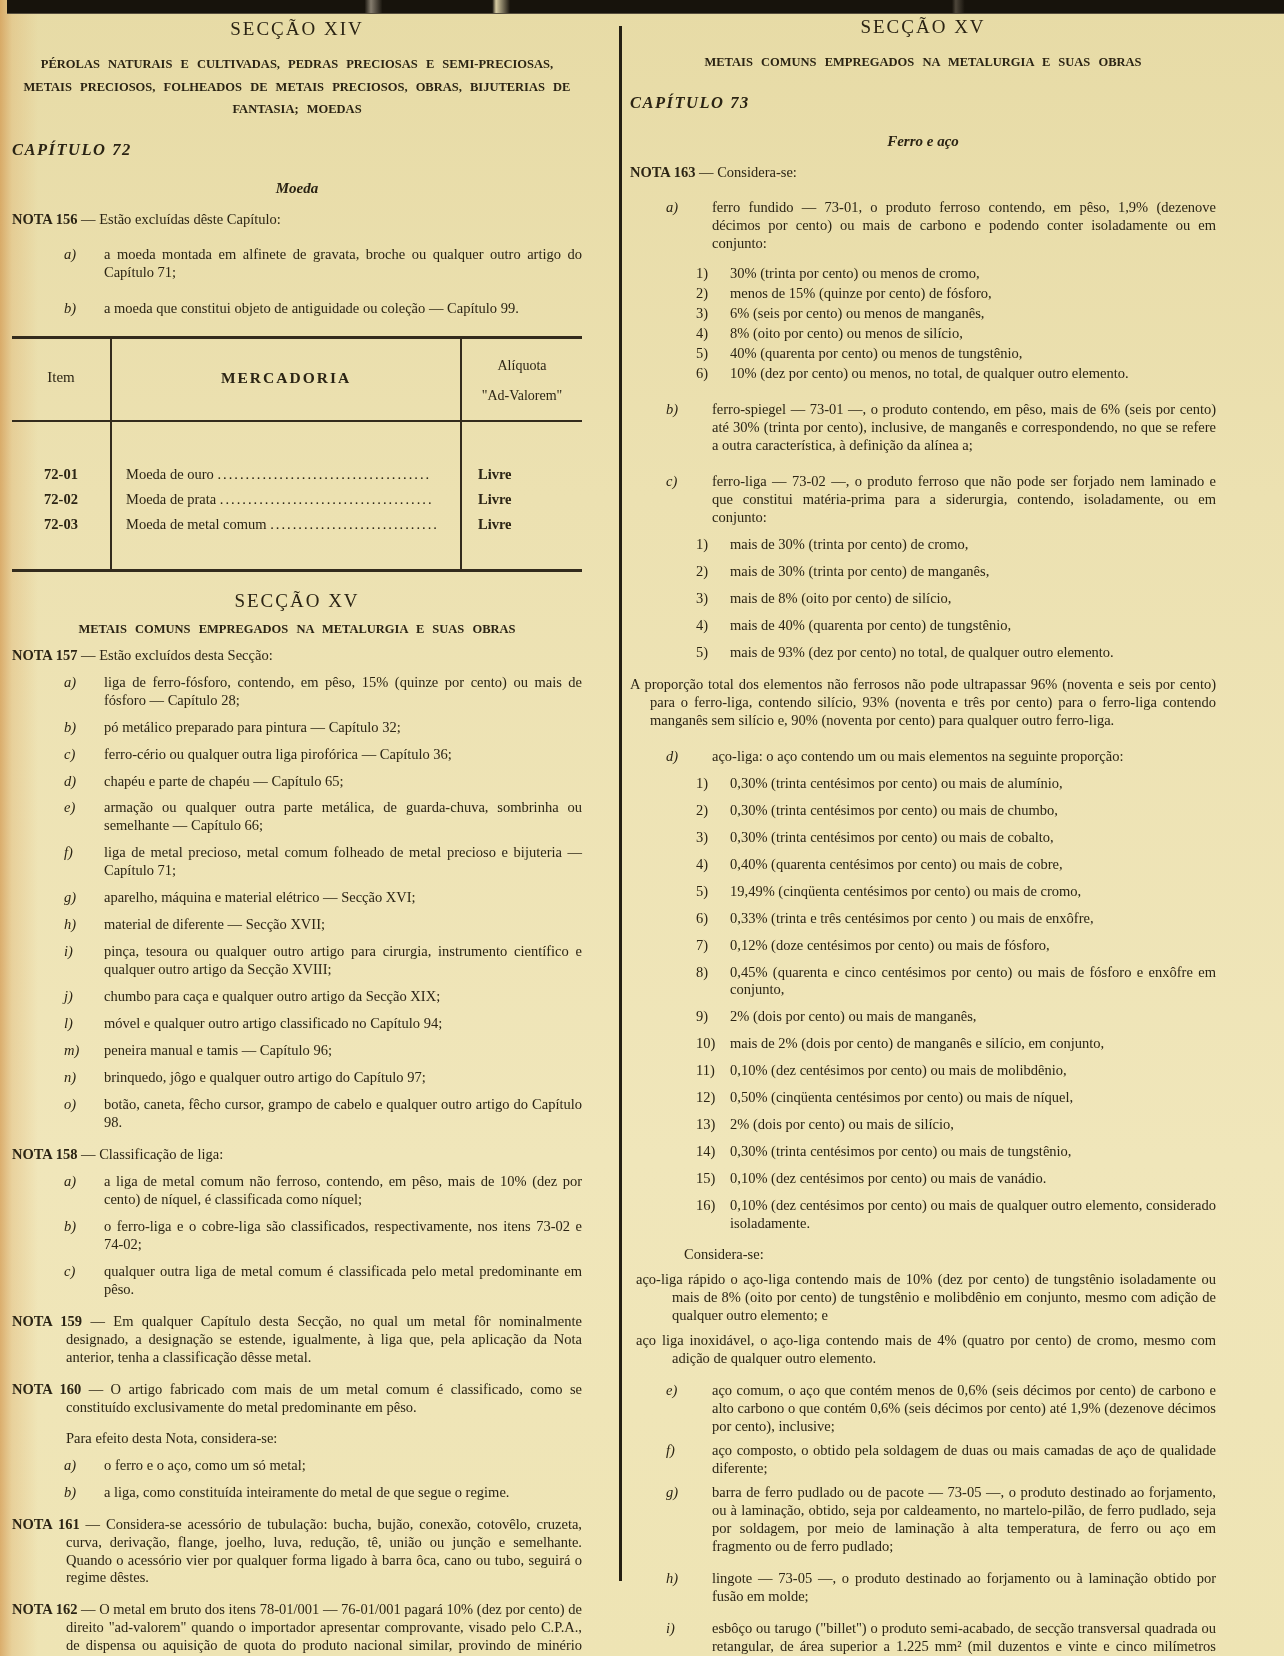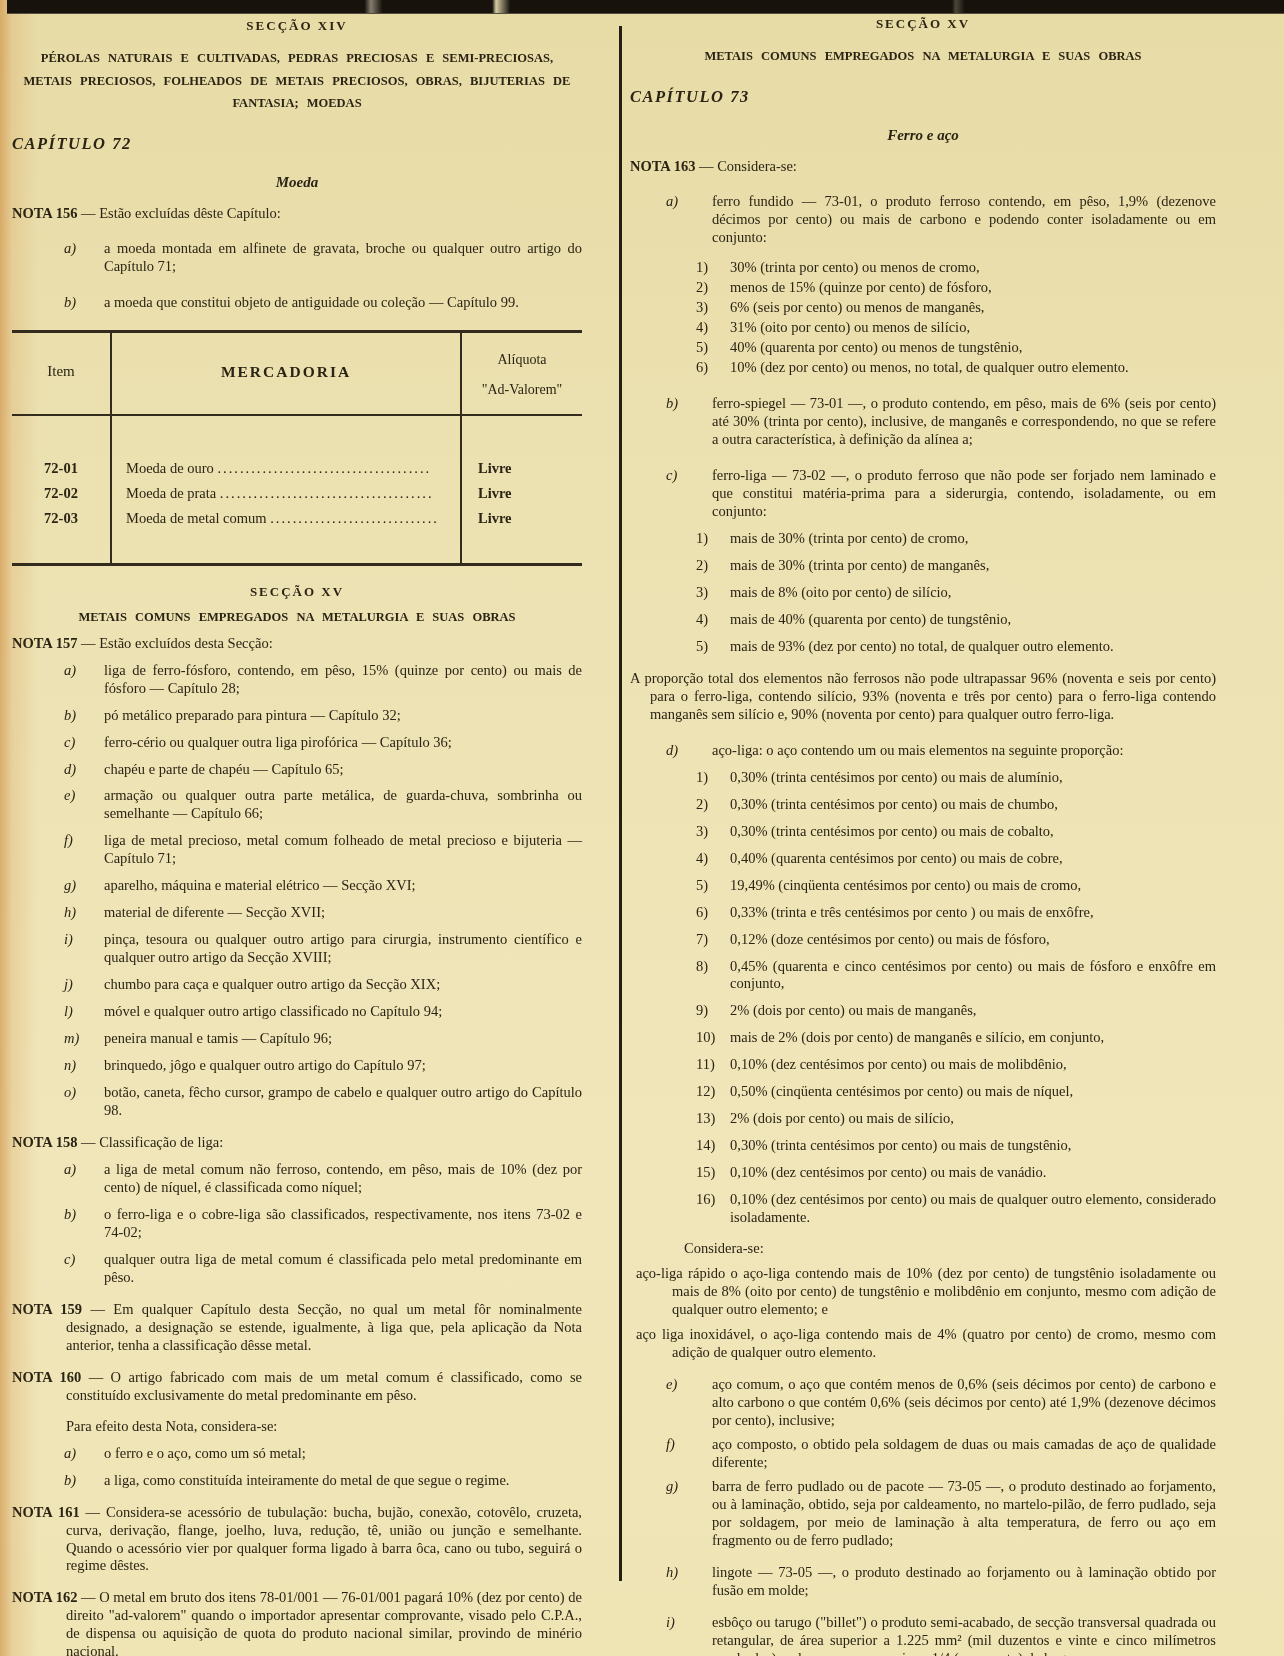--- a/index.html
+++ b/index.html
@@ -10,21 +10,21 @@
       linear-gradient(180deg,#e7dba6 0%,#ece1b1 30%,#f0e6ba 70%,#eee4b4 100%);
     font-family:"Liberation Serif","DejaVu Serif",serif;color:#2b2414;
   }
   .topbar{position:absolute;left:7px;top:0;right:0;height:13px;
     background:linear-gradient(90deg,#17130c 0%,#17130c 28%,#857d6e 28.5%,#17130c 29.4%,#17130c 38%,#d6cba3 38.3%,#17130c 39.4%,#17130c 74%,#4d463a 74.3%,#17130c 75%,#17130c 100%);
     border-bottom:1px solid #554d3d;}
   .divider{position:absolute;left:619px;top:26px;width:3px;height:1555px;background:#241f13;}
   .col-left{position:absolute;left:12px;top:18px;width:570px;}
   .col-right{position:absolute;left:630px;top:16px;width:586px;}
   p{margin:0;}
-  .sec-title{text-align:center;font-size:13px;font-weight:bold;letter-spacing:2px;}
+  .sec-title{text-align:center;font-size:19px;font-weight:normal;letter-spacing:2px;}
   .sec-sub{text-align:center;font-size:12.5px;font-weight:bold;word-spacing:5px;line-height:1.8;margin:13px auto 0;max-width:562px;}
   .chapter{text-align:left;font-style:italic;font-weight:bold;font-size:16.5px;letter-spacing:1.5px;margin-top:19px;}
   .chapter-name{text-align:center;font-style:italic;font-weight:bold;font-size:15px;margin-top:20px;}
   .nota{font-size:14.5px;line-height:1.24;text-align:justify;padding-left:54px;text-indent:-54px;margin-top:14px;}
   .abc{display:flex;margin-top:9px;margin-left:52px;font-size:14.5px;line-height:1.24;}
   .abc .lbl{flex:none;width:40px;font-style:italic;}
   .abc .txt{flex:1;text-align:justify;}
   .num{display:flex;margin-top:9px;margin-left:100px;font-size:14.5px;line-height:1.24;}
   .num .lbl{flex:none;width:34px;}
   .num .txt{flex:1;text-align:justify;}
@@ -237,21 +237,21 @@
         <div class="num">
           <span class="lbl">2)</span>
           <span class="txt">menos de 15% (quinze por cento) de fósforo,</span>
         </div>
         <div class="num">
           <span class="lbl">3)</span>
           <span class="txt">6% (seis por cento) ou menos de manganês,</span>
         </div>
         <div class="num">
           <span class="lbl">4)</span>
-          <span class="txt">31% (oito por cento) ou menos de silício,</span>
+          <span class="txt">8% (oito por cento) ou menos de silício,</span>
         </div>
         <div class="num">
           <span class="lbl">5)</span>
           <span class="txt">40% (quarenta por cento) ou menos de tungstênio,</span>
         </div>
         <div class="num">
           <span class="lbl">6)</span>
           <span class="txt">10% (dez por cento) ou menos, no total, de qualquer outro elemento.</span>
         </div>
       </div>

